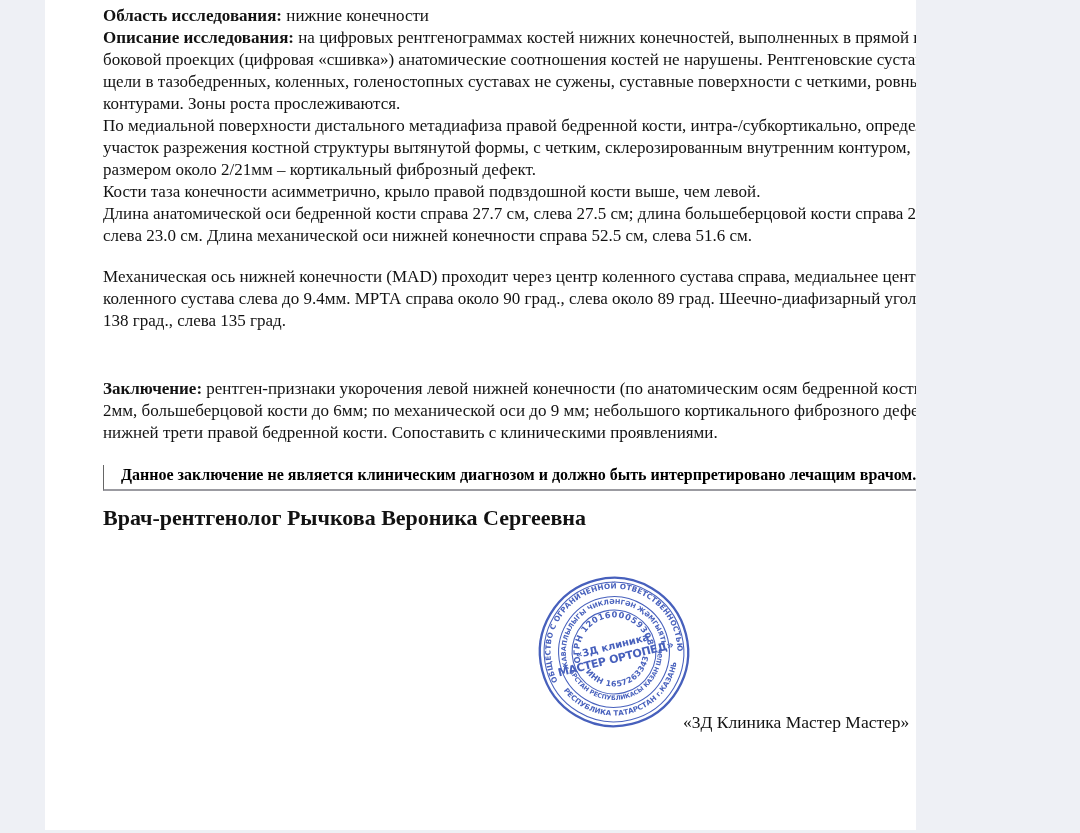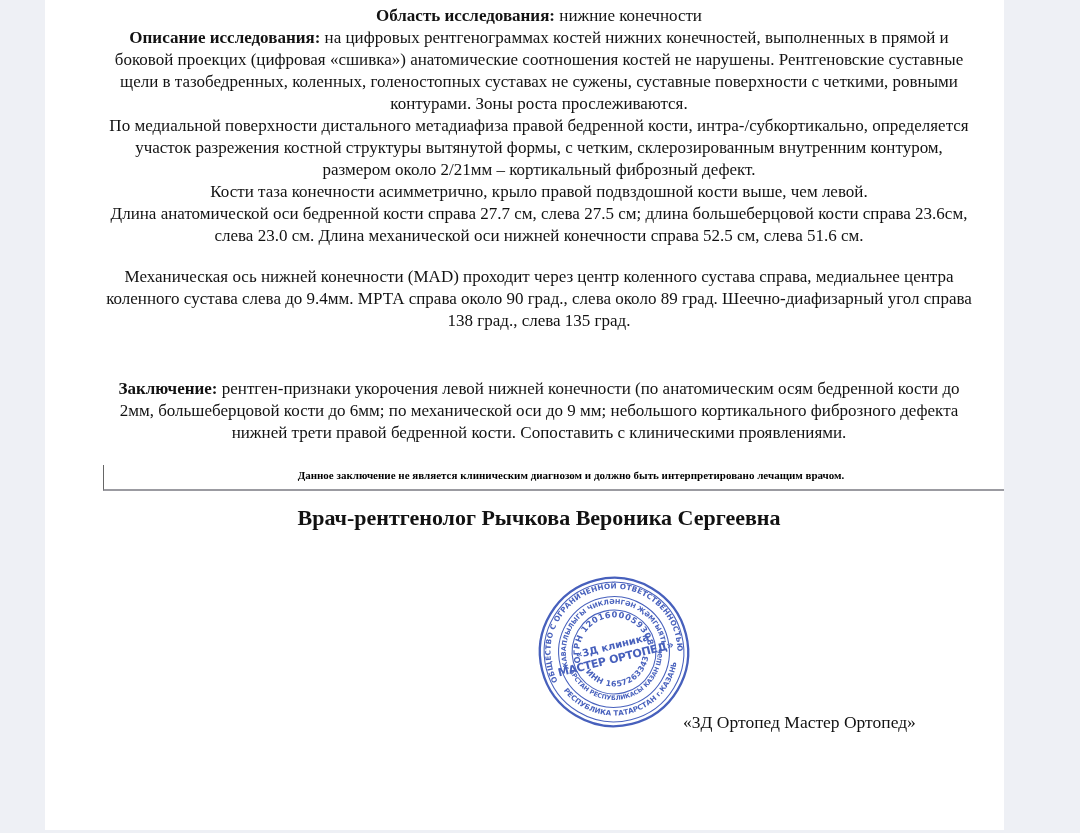--- a/index.html
+++ b/index.html
@@ -3,24 +3,23 @@
 <meta charset="utf-8">
 <style>
   html, body { margin: 0; padding: 0; }
   body {
     width: 1080px; height: 833px;
     background: #eef0f5;
     font-family: "Liberation Serif", "DejaVu Serif", serif;
   }
   .viewport {
     position: relative;
-    width: 1004px; height: 833px;
+    width: 916px; height: 833px;
     background: #eef0f5;
     overflow: hidden;
-    text-align: center;
   }
   .page {
     position: absolute;
     left: 45px; top: 0;
     width: 991px; height: 830px;
     background: #ffffff;
   }
   .content {
     position: absolute;
     left: 58px; top: 5px;
@@ -34,21 +33,21 @@
   p.para-conclusion { margin-top: 46px; }
   .label { font-weight: bold; }
   .disclaimer-wrap {
     margin-top: 21px;
     width: 900px;
     border-left: 1.5px solid #666;
     border-bottom: 2px solid #9b9ba1;
     padding: 1px 0 5px 17px;
   }
   .disclaimer-text {
-    font-size: 11px;
+    font-size: 16px;
     line-height: 18px;
     font-weight: bold;
     color: #000;
   }
   .doctor-line {
     margin-top: 16px;
     font-weight: bold;
     font-size: 22px;
   }
   .stamp {
@@ -132,16 +131,16 @@
         </text>
         <text font-size="8.2" font-weight="bold" letter-spacing="0.4" text-anchor="middle">
           <textPath href="#arc-inn" startOffset="50%">* ИНН 1657263343 *</textPath>
         </text>
 
         <text x="80" y="77" font-size="10.5" font-weight="bold" text-anchor="middle">«3Д клиника</text>
         <text x="80" y="91" font-size="11.5" font-weight="bold" letter-spacing="-0.3" text-anchor="middle">МАСТЕР ОРТОПЕД»</text>
       </svg>
     </div>
 
-    <div class="clinic-caption">«3Д Ортопед Мастер Ортопед»</div>
+    <div class="clinic-caption">«3Д Клиника Мастер Мастер»</div>
 
   </div>
 </div>
 
 </body></html>

